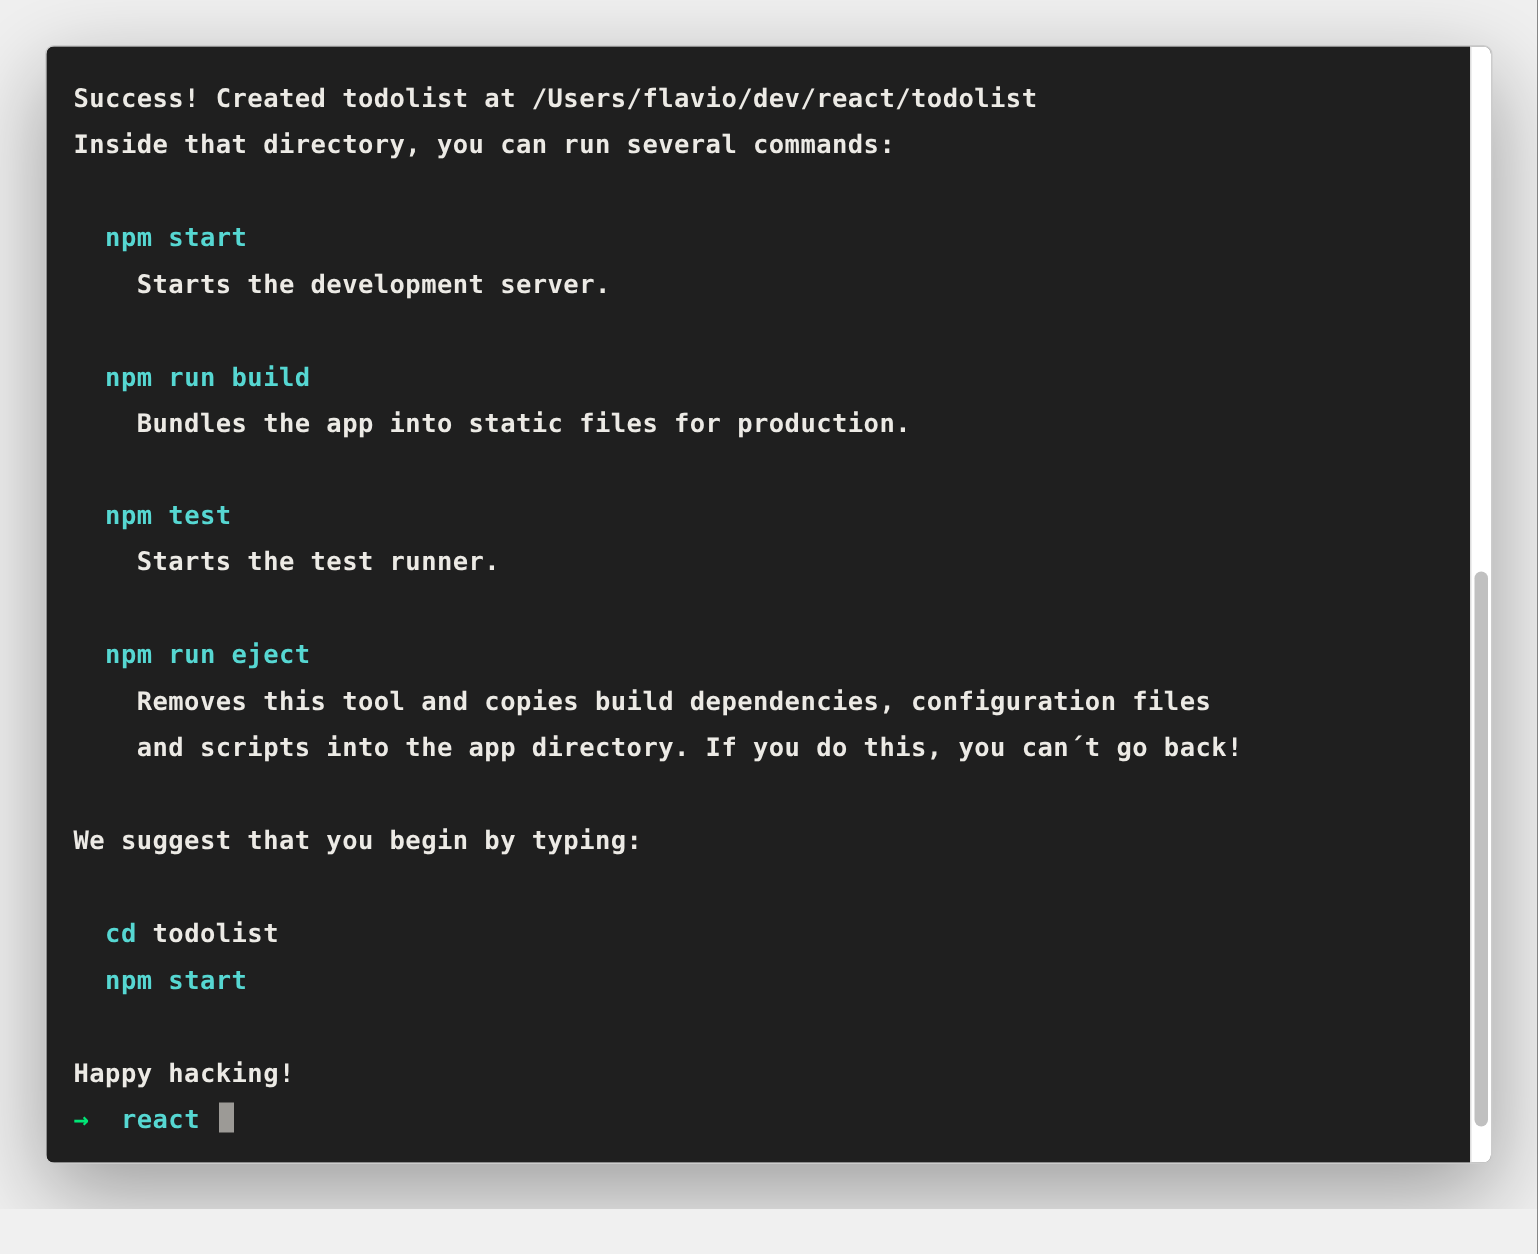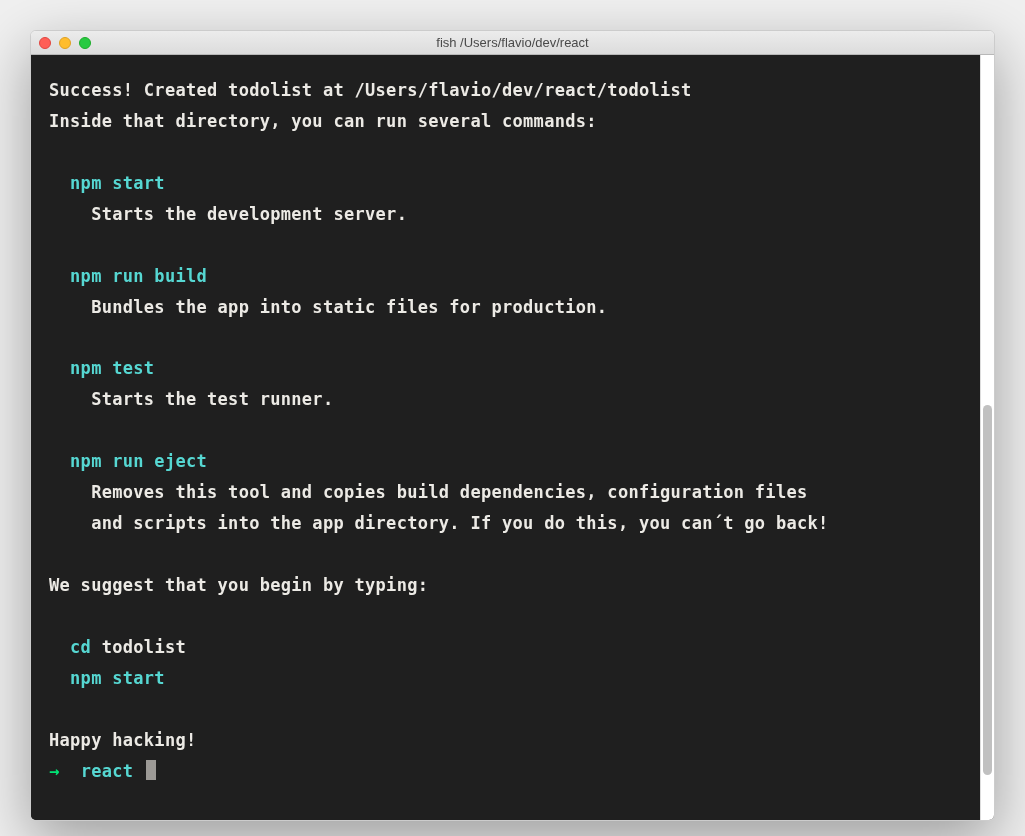--- a/index.html
+++ b/index.html
@@ -56,21 +56,21 @@
     .terminal-wrap {
       display: flex;
       background: #1f1f1f;
     }
     .terminal {
       flex: 1;
       background: #1f1f1f;
       color: #eceae5;
       font-size: 17px;
       line-height: 1.82;
-      padding: 20px 18px 33px 18px;
+      padding: 20px 18px 12px 18px;
       white-space: pre;
       font-weight: 600;
       letter-spacing: 0.3px;
     }
     .scrollbar-track {
       width: 14px;
       background: #fff;
       position: relative;
       border-left: 1px solid #ddd;
     }
@@ -92,28 +92,20 @@
       background: #9c9a96;
       vertical-align: middle;
       margin-left: 2px;
       margin-bottom: 3px;
     }
   </style>
 </head>
 <body>
 
 <div class="window">
-  <div class="titlebar">
-    <div class="traffic-lights">
-      <div class="traffic-light tl-red"></div>
-      <div class="traffic-light tl-yellow"></div>
-      <div class="traffic-light tl-green"></div>
-    </div>
-    <div class="title">fish  /Users/flavio/dev/react</div>
-  </div>
   <div class="terminal-wrap">
     <div class="terminal"><span>Success! Created todolist at /Users/flavio/dev/react/todolist</span>
 <span>Inside that directory, you can run several commands:</span>
 
   <span class="cyan">npm start</span>
     <span>Starts the development server.</span>
 
   <span class="cyan">npm run build</span>
     <span>Bundles the app into static files for production.</span>
 

